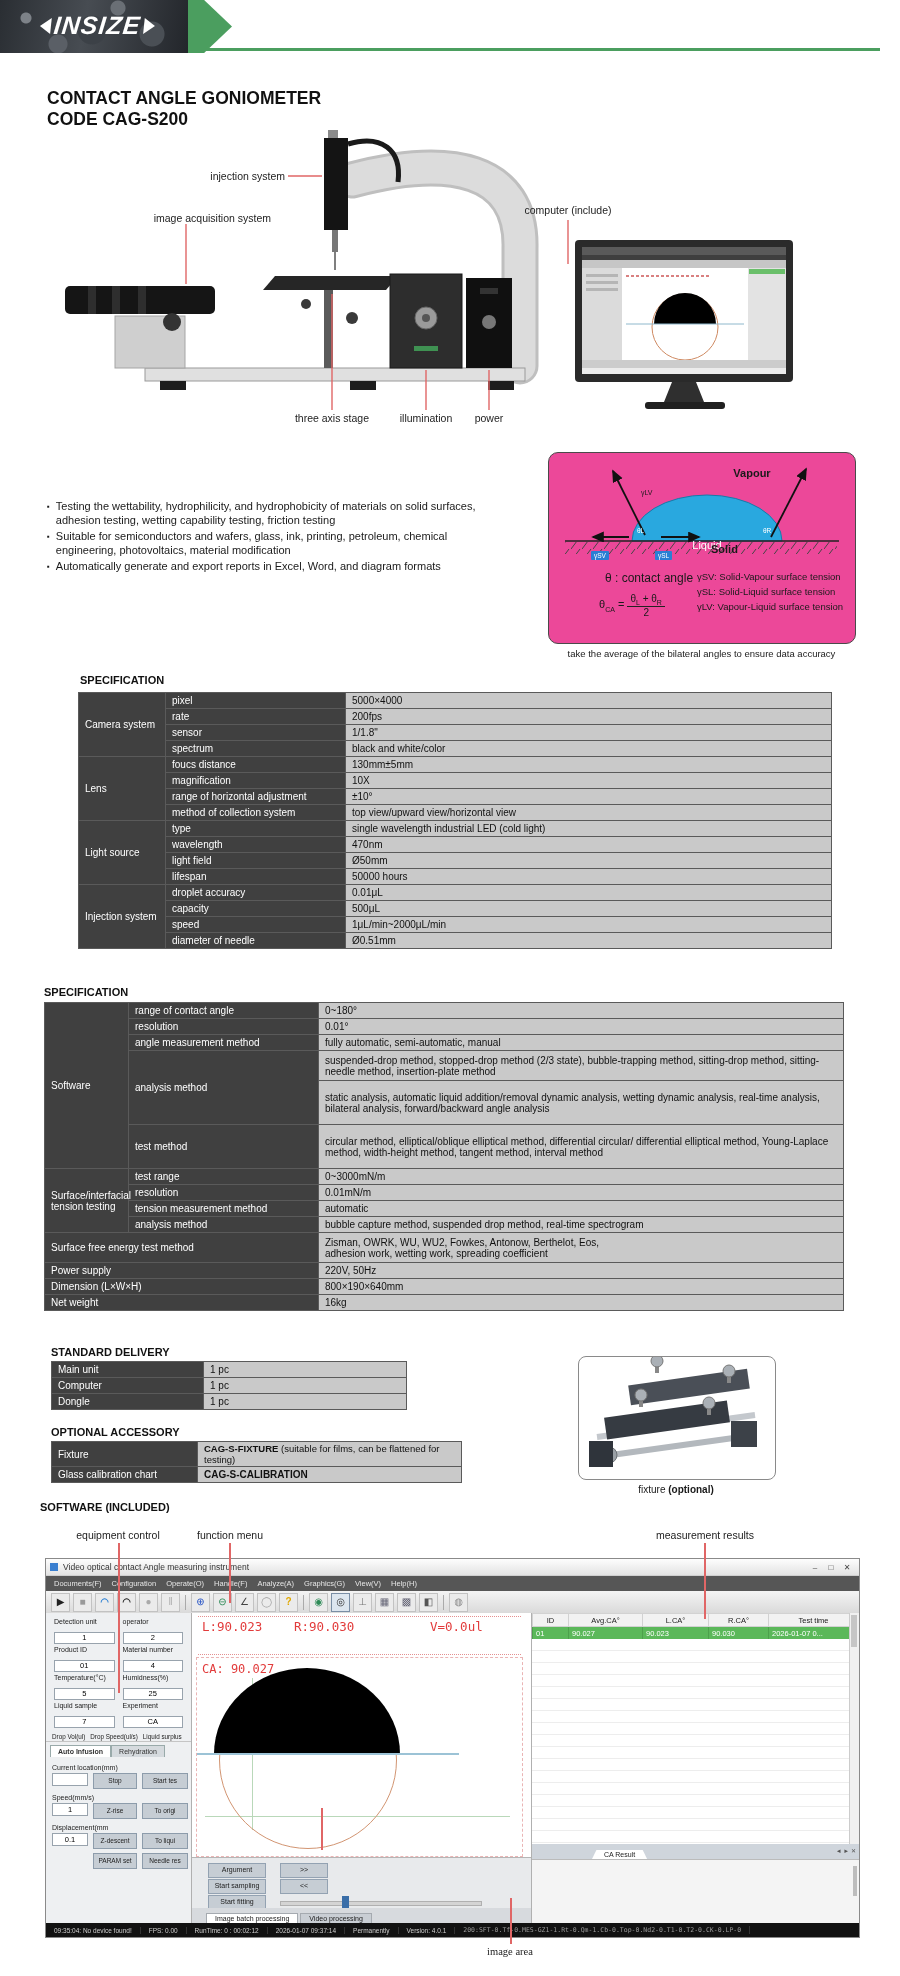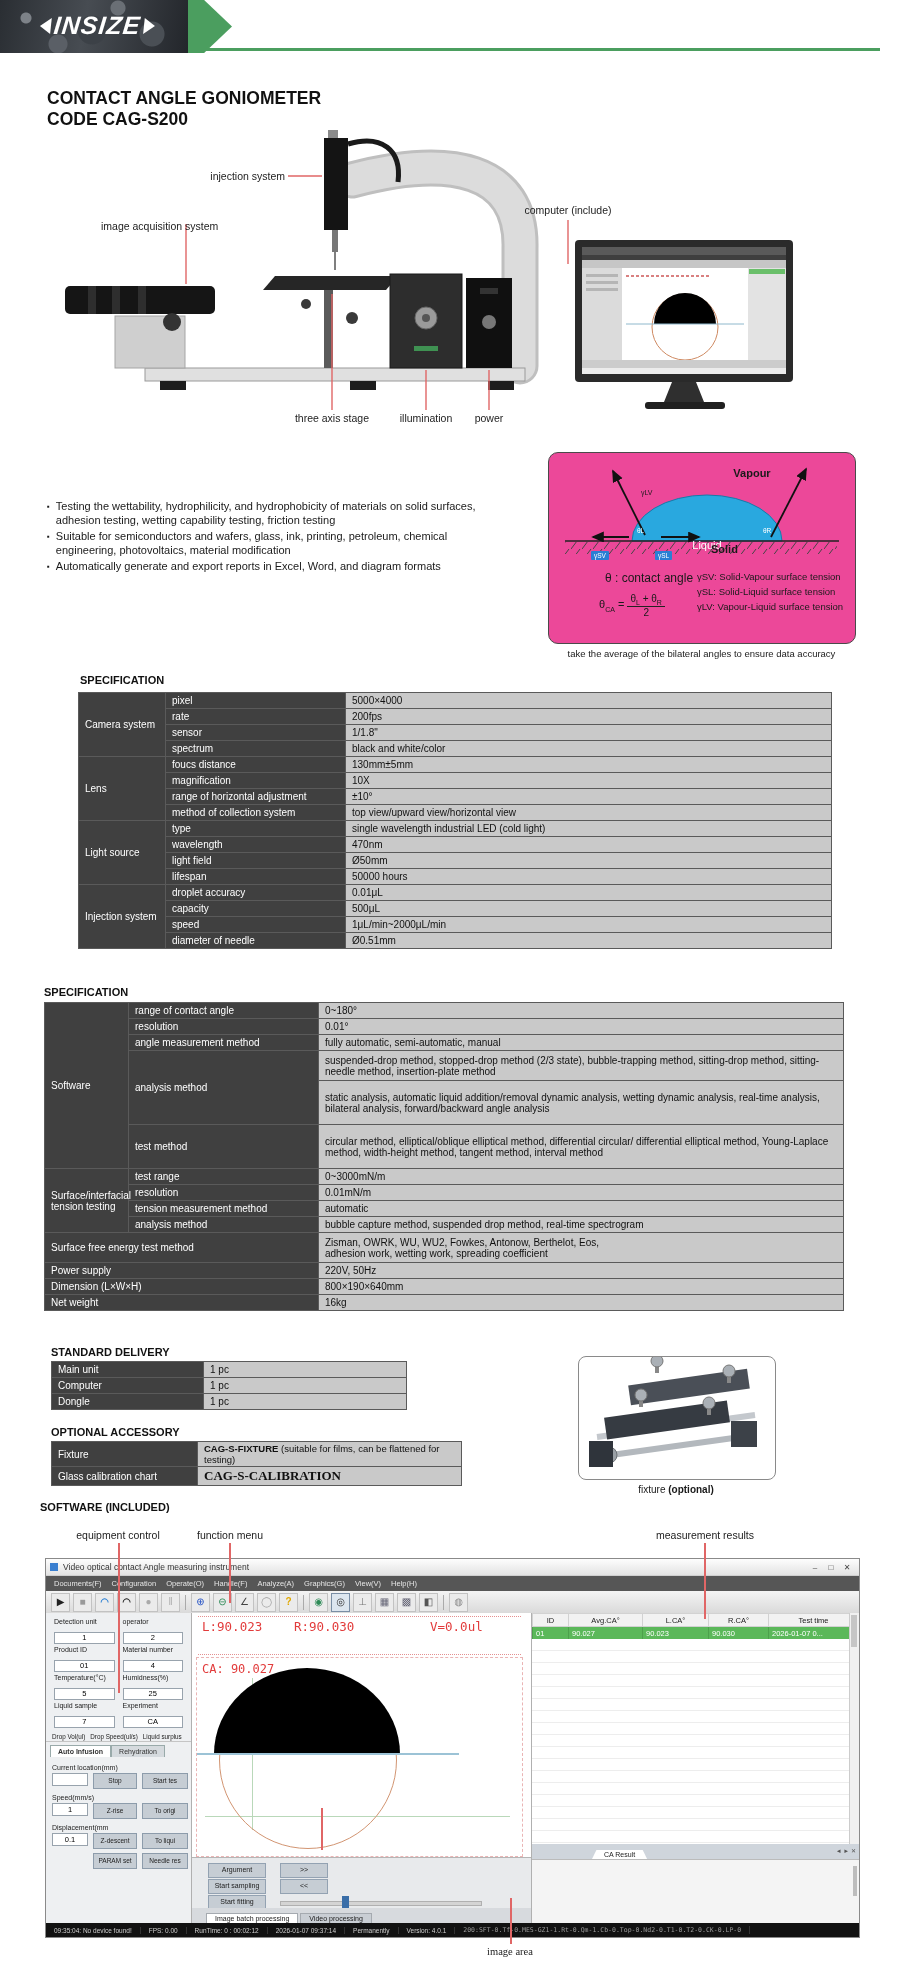--- a/index.html
+++ b/index.html
@@ -208,21 +208,21 @@
       <g stroke="#e06666" stroke-width="1.4">
         <line x1="228" y1="48" x2="262" y2="48"></line>
         <line x1="126" y1="96" x2="126" y2="156"></line>
         <line x1="508" y1="92" x2="508" y2="136"></line>
         <line x1="272" y1="166" x2="272" y2="282"></line>
         <line x1="366" y1="242" x2="366" y2="282"></line>
         <line x1="429" y1="242" x2="429" y2="282"></line>
       </g>
     </svg>
     <div class="fig-label" style="left:95px;top:42px;width:130px;text-align:right;">injection system</div>
-    <div class="fig-label" style="left:41px;top:92px;width:170px;text-align:left;">image acquisition system</div>
+    <div class="fig-label" style="left:41px;top:84px;width:170px;text-align:right;">image acquisition system</div>
     <div class="fig-label" style="left:438px;top:76px;width:140px;text-align:center;">computer (include)</div>
     <div class="fig-label" style="left:222px;top:284px;width:100px;text-align:center;">three axis stage</div>
     <div class="fig-label" style="left:326px;top:284px;width:80px;text-align:center;">illumination</div>
     <div class="fig-label" style="left:404px;top:284px;width:50px;text-align:center;">power</div>
   </div>
 
   <div class="features">
     <div class="li">
         <span class="sq">▪</span>
         <span>Testing the wettability, hydrophilicity, and hydrophobicity of materials on solid surfaces, adhesion testing, wetting capability testing, friction testing</span>
@@ -456,21 +456,21 @@
         <col style="width:146px">
         <col>
       </colgroup>
     <tbody>
         <tr>
           <td class="g">Fixture</td>
         <td class="v" style="font-size:9.5px;"><b>CAG-S-FIXTURE</b><span> (suitable for films, can be flattened for testing)</span></td>
         </tr>
     <tr>
           <td class="g">Glass calibration chart</td>
-        <td class="v" style="font-size:13px;font-family:Liberation Serif, serif;"><b>CAG-S-CALIBRATION</b><span></span></td>
+        <td class="v" style="font-size:10px;"><b>CAG-S-CALIBRATION</b><span></span></td>
         </tr>
   </tbody>
     </table>
 
   <div class="fixture-box">
     <svg width="194" height="120" viewBox="0 0 194 120">
       <line x1="18" y1="80" x2="176" y2="58" stroke="#c4c8cd" stroke-width="6"></line>
       <line x1="18" y1="100" x2="176" y2="78" stroke="#b3b8bd" stroke-width="6"></line>
       <rect x="50" y="20" width="120" height="20" fill="#4a4f57" transform="rotate(-8 110 30)"></rect>
       <rect x="26" y="52" width="124" height="22" fill="#363b42" transform="rotate(-8 88 63)"></rect>

